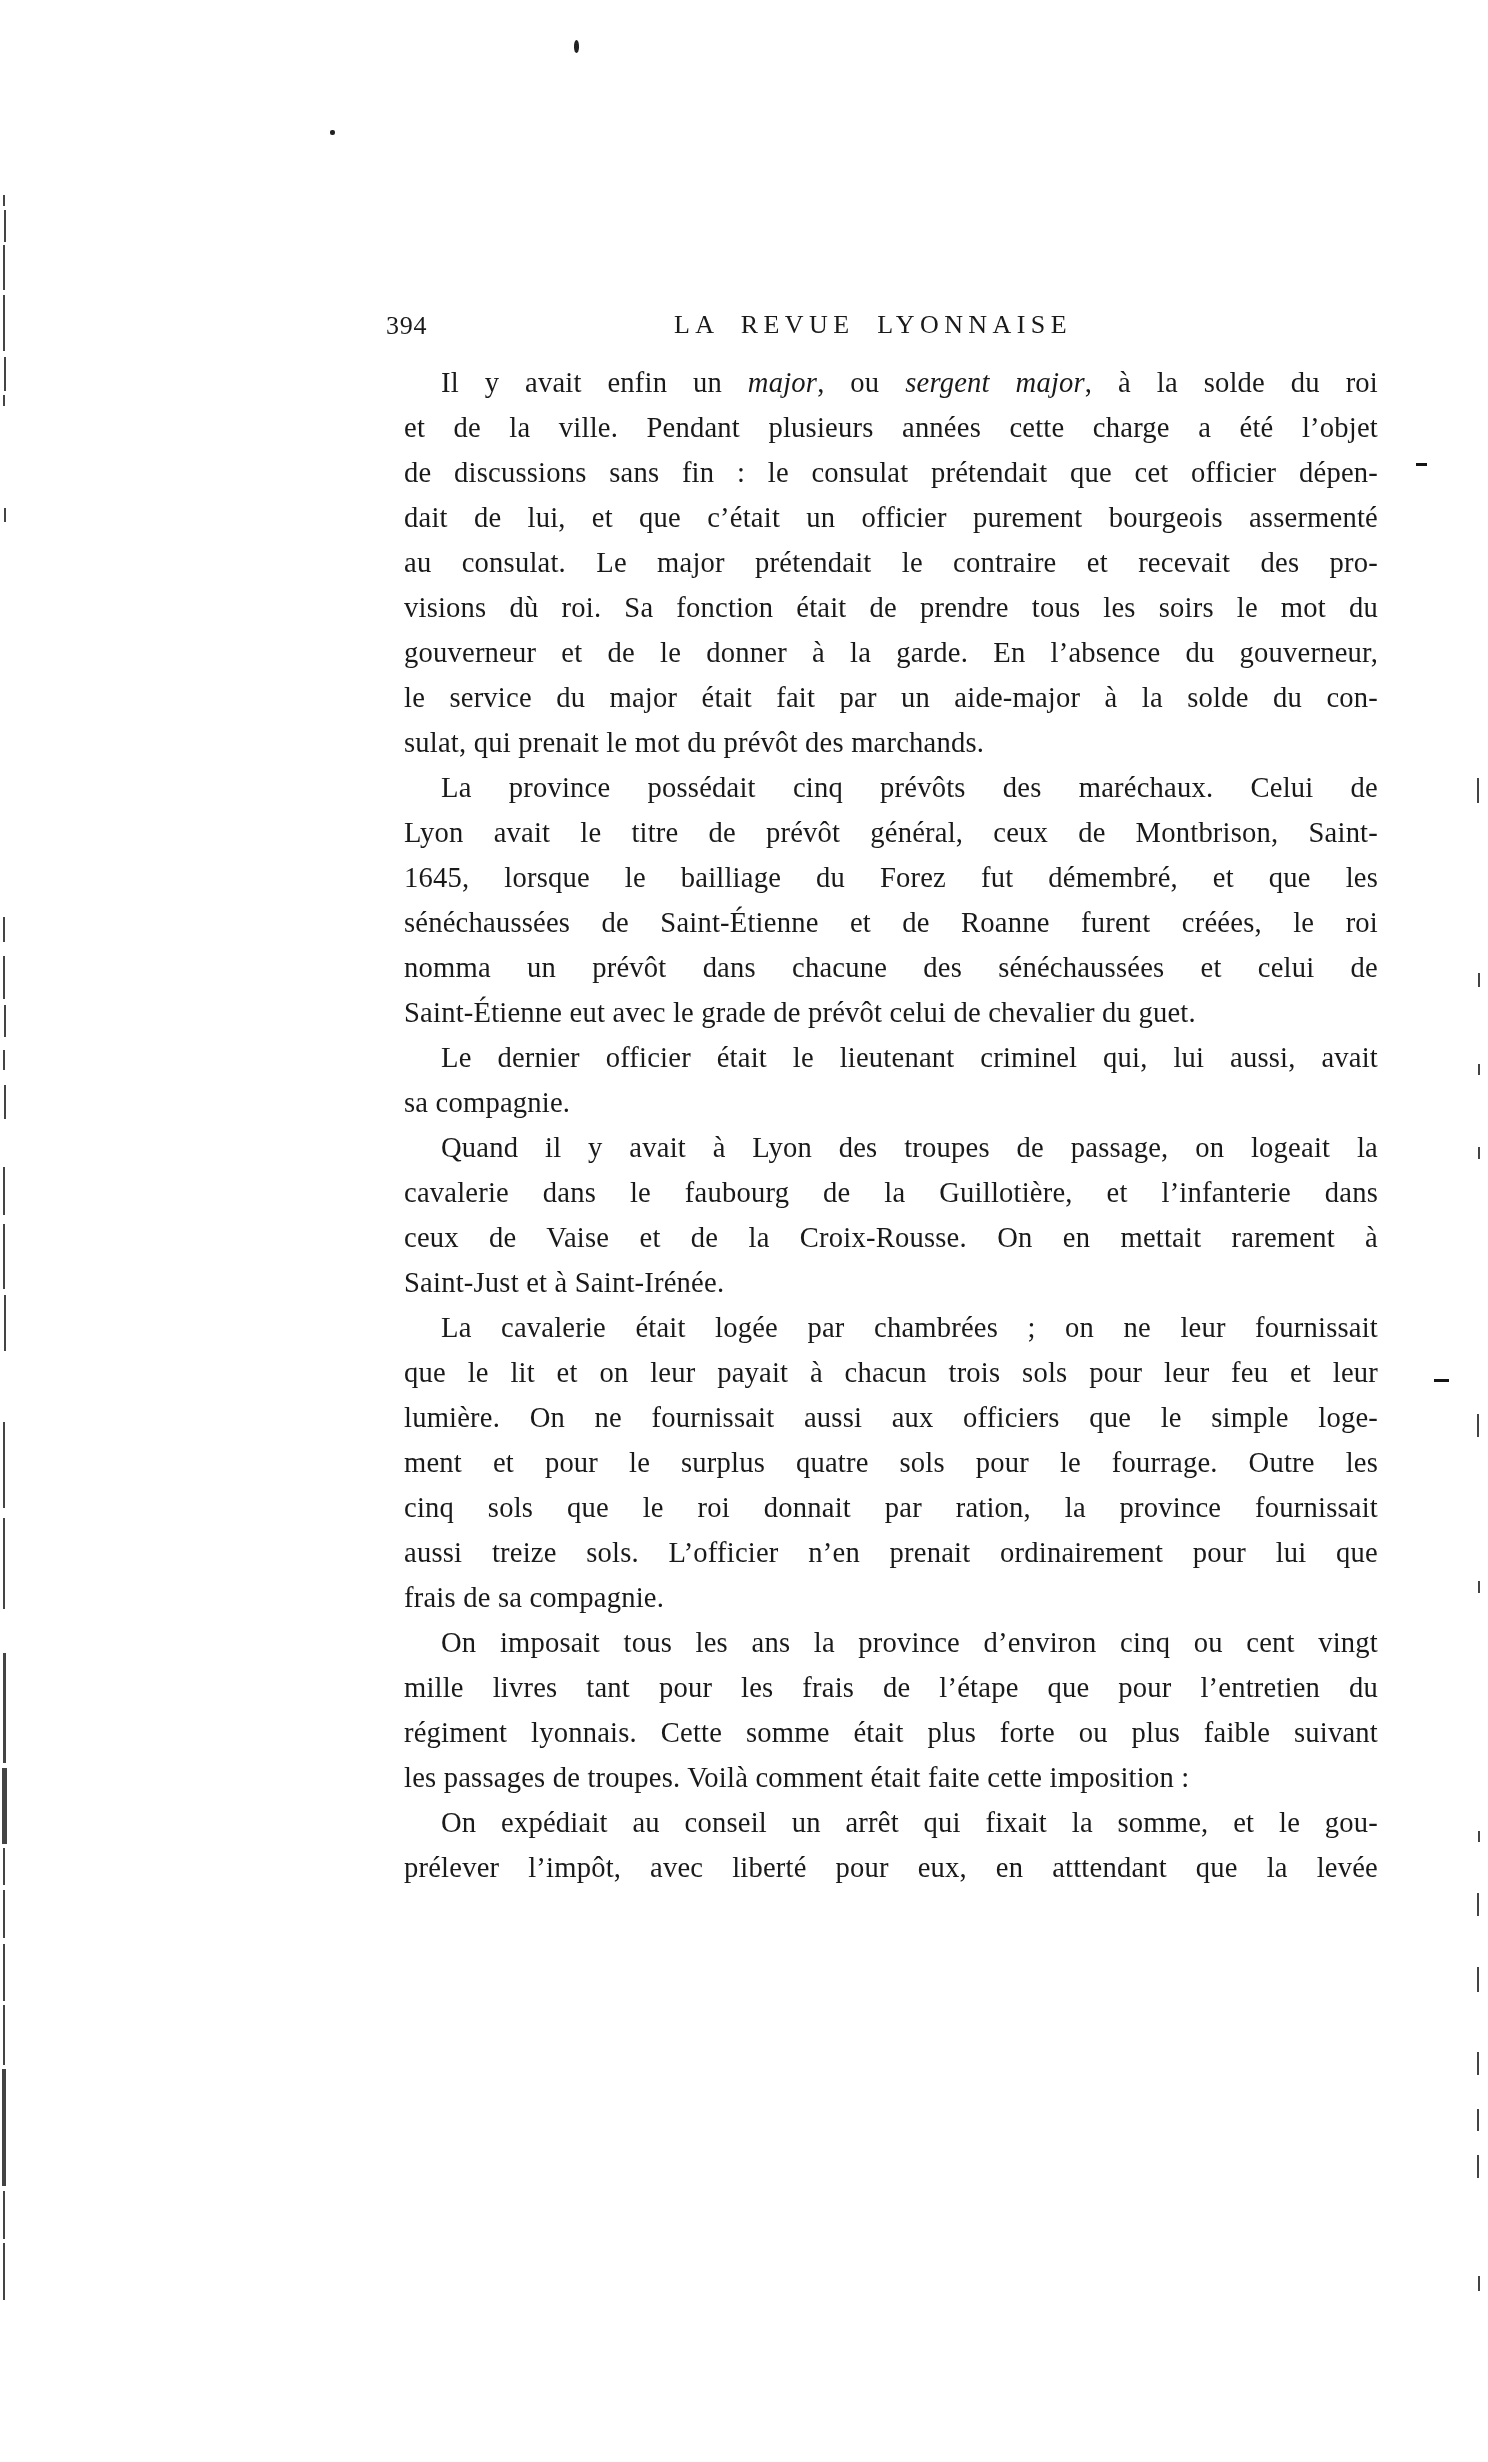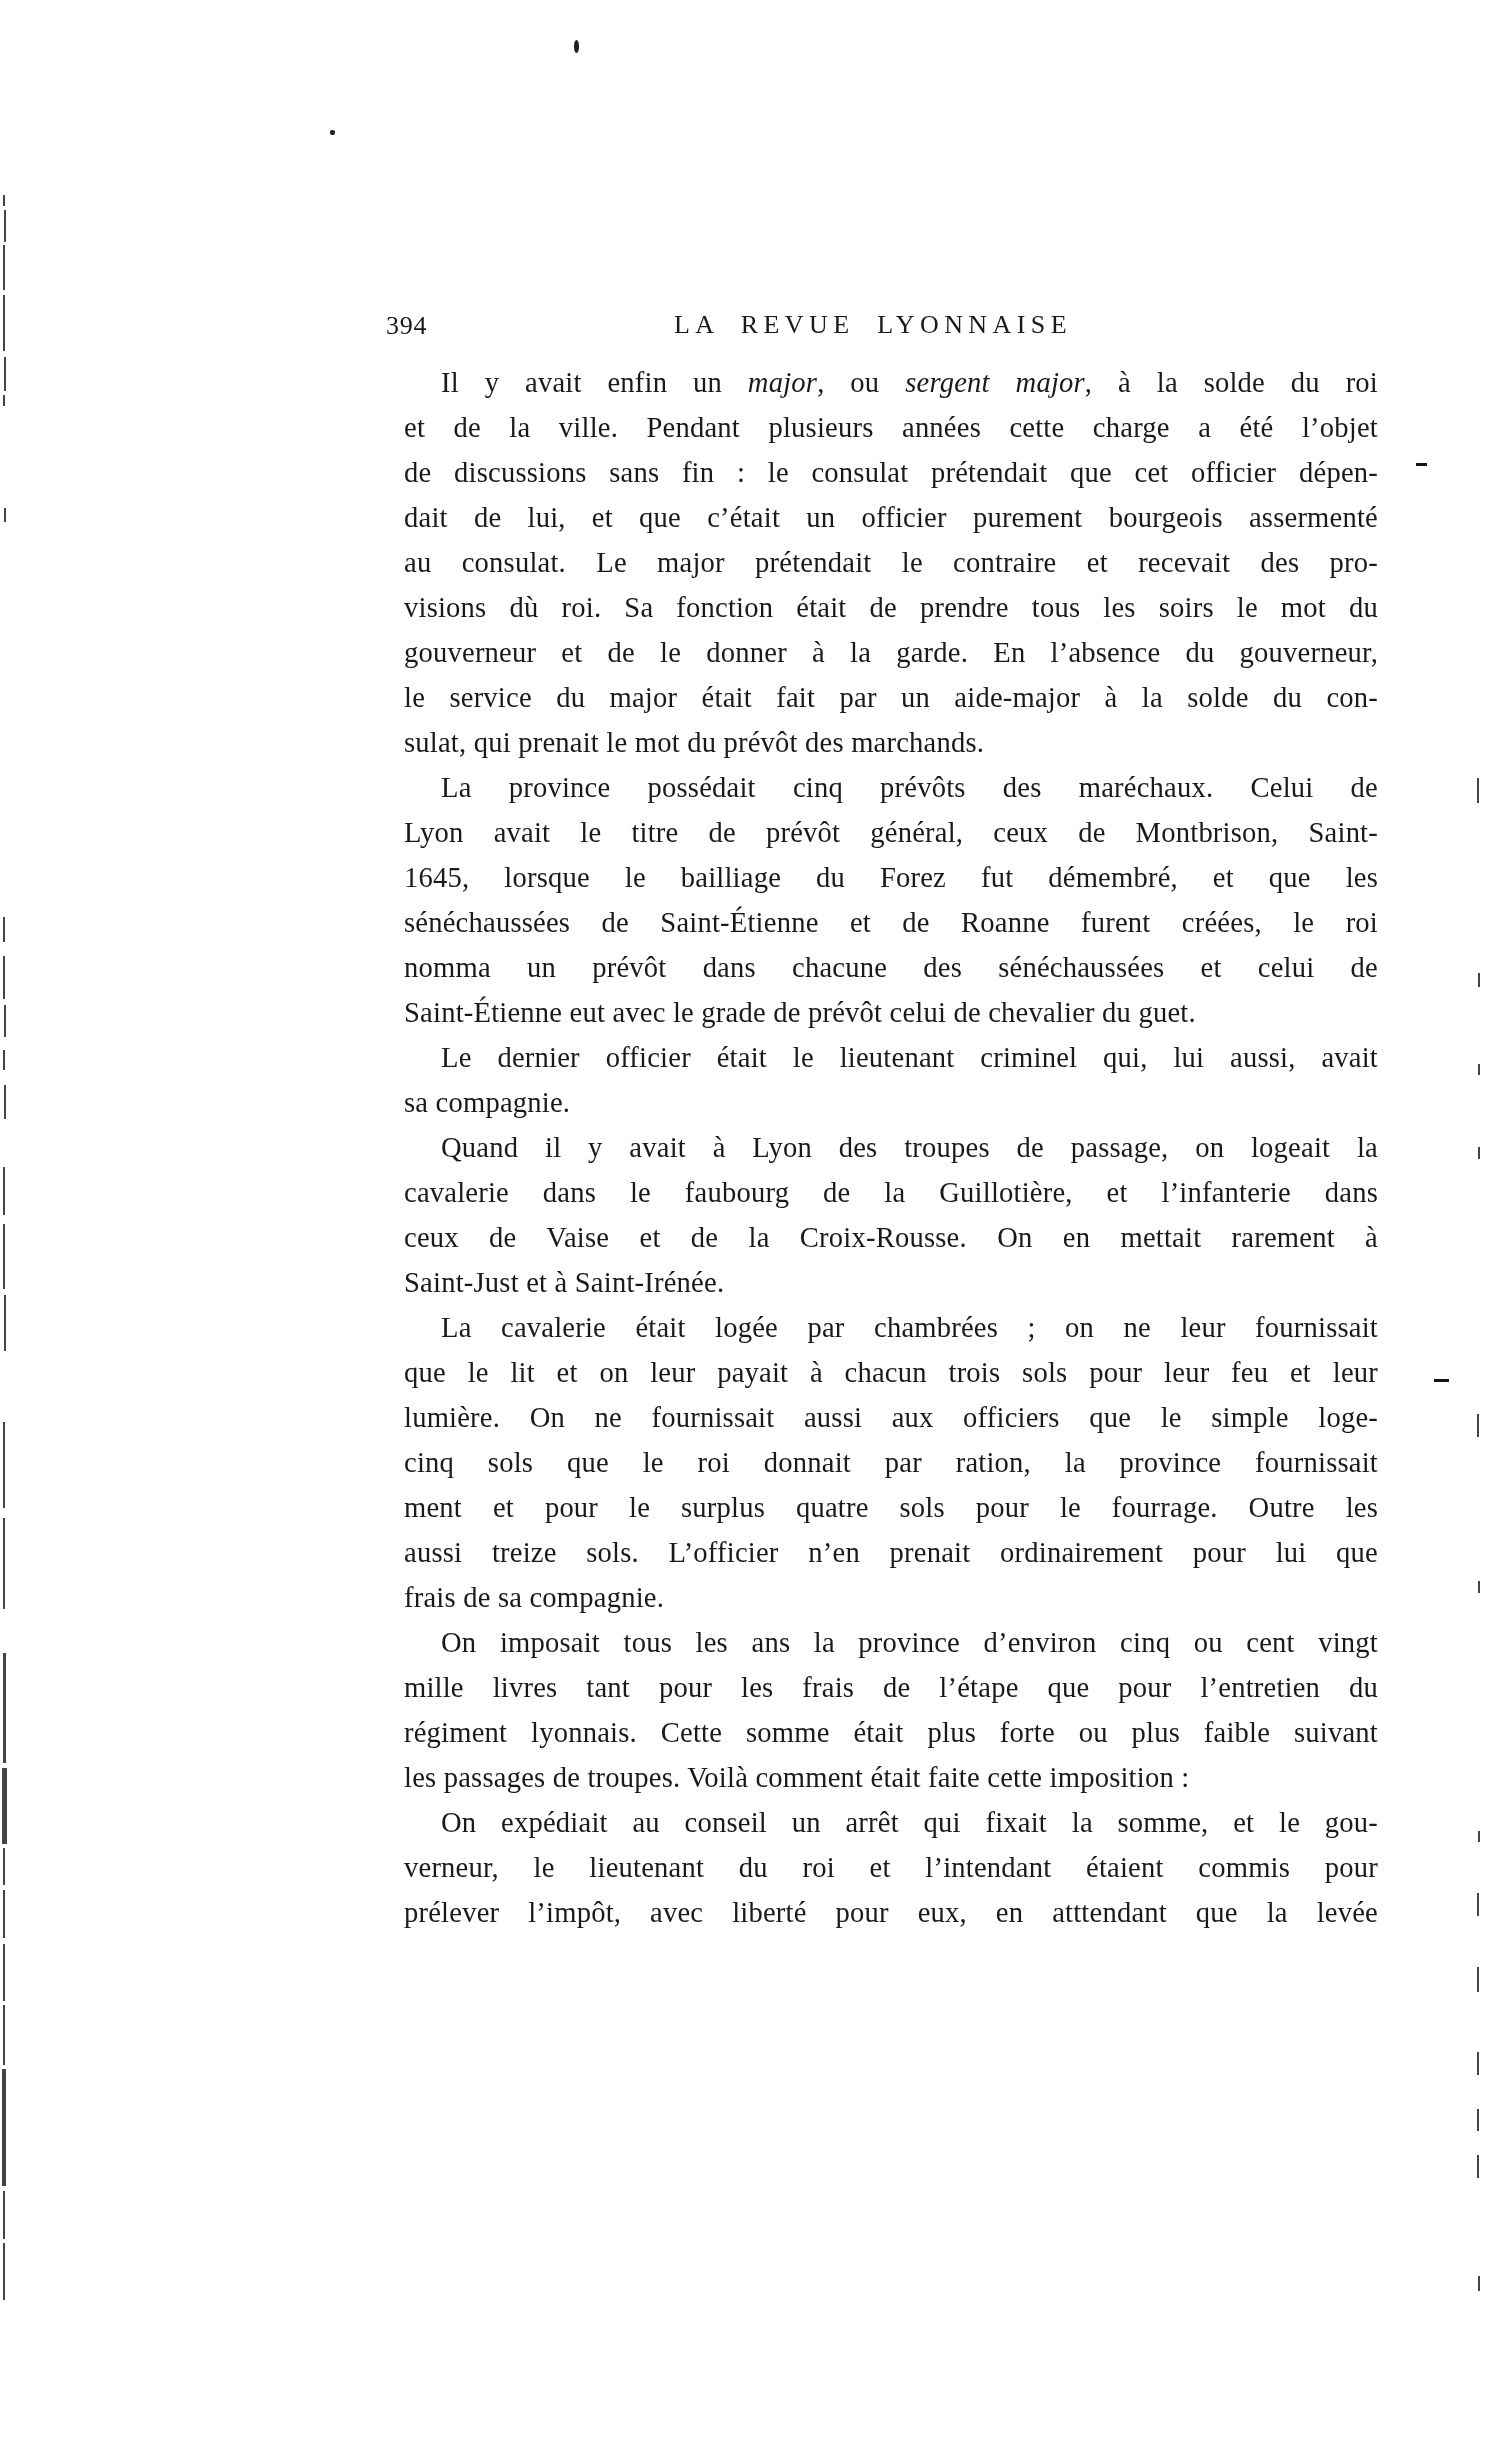--- a/index.html
+++ b/index.html
@@ -90,34 +90,33 @@
       <div class="para">
         <div class="line first"><span>Quand il y avait à Lyon des troupes de passage, on logeait la</span></div>
         <div class="line"><span>cavalerie dans le faubourg de la Guillotière, et l’infanterie dans</span></div>
         <div class="line"><span>ceux de Vaise et de la Croix-Rousse. On en mettait rarement à</span></div>
         <div class="line last"><span>Saint-Just et à Saint-Irénée.</span></div>
       </div>
       <div class="para">
         <div class="line first"><span>La cavalerie était logée par chambrées ; on ne leur fournissait</span></div>
         <div class="line"><span>que le lit et on leur payait à chacun trois sols pour leur feu et leur</span></div>
         <div class="line"><span>lumière. On ne fournissait aussi aux officiers que le simple loge-</span></div>
+        <div class="line"><span>ment et pour le surplus quatre sols pour le fourrage. Outre les</span></div>
         <div class="line"><span>cinq sols que le roi donnait par ration, la province fournissait</span></div>
-        <div class="line"><span>ment et pour le surplus quatre sols pour le fourrage. Outre les</span></div>
         <div class="line"><span>aussi treize sols. L’officier n’en prenait ordinairement pour lui que</span></div>
         <div class="line last"><span>frais de sa compagnie.</span></div>
       </div>
       <div class="para">
         <div class="line first"><span>On imposait tous les ans la province d’environ cinq ou cent vingt</span></div>
         <div class="line"><span>mille livres tant pour les frais de l’étape que pour l’entretien du</span></div>
         <div class="line"><span>régiment lyonnais. Cette somme était plus forte ou plus faible suivant</span></div>
         <div class="line last"><span>les passages de troupes. Voilà comment était faite cette imposition :</span></div>
       </div>
       <div class="para continues">
         <div class="line first"><span>On expédiait au conseil un arrêt qui fixait la somme, et le gou-</span></div>
-        <div class="line"><span>verneur, le lieutenant du roi et l’intendant étaient commis pour</span></div>
         <div class="line last"><span>prélever l’impôt, avec liberté pour eux, en atttendant que la levée</span></div>
       </div>
     </div>
   <div id="artifacts-layer">
       <div class="artifact v" style="left: 3.1px; top: 195px; width: 2.3px; height: 10.8px;"></div>
       <div class="artifact v" style="left: 3.9px; top: 210px; width: 2.3px; height: 32px;"></div>
       <div class="artifact v" style="left: 3.1px; top: 245px; width: 2.3px; height: 45px;"></div>
       <div class="artifact v" style="left: 3.1px; top: 295px; width: 2.3px; height: 56px;"></div>
       <div class="artifact v" style="left: 3.9px; top: 357px; width: 2.3px; height: 34px;"></div>
       <div class="artifact v" style="left: 3.1px; top: 395px; width: 2.3px; height: 10.8px;"></div>

